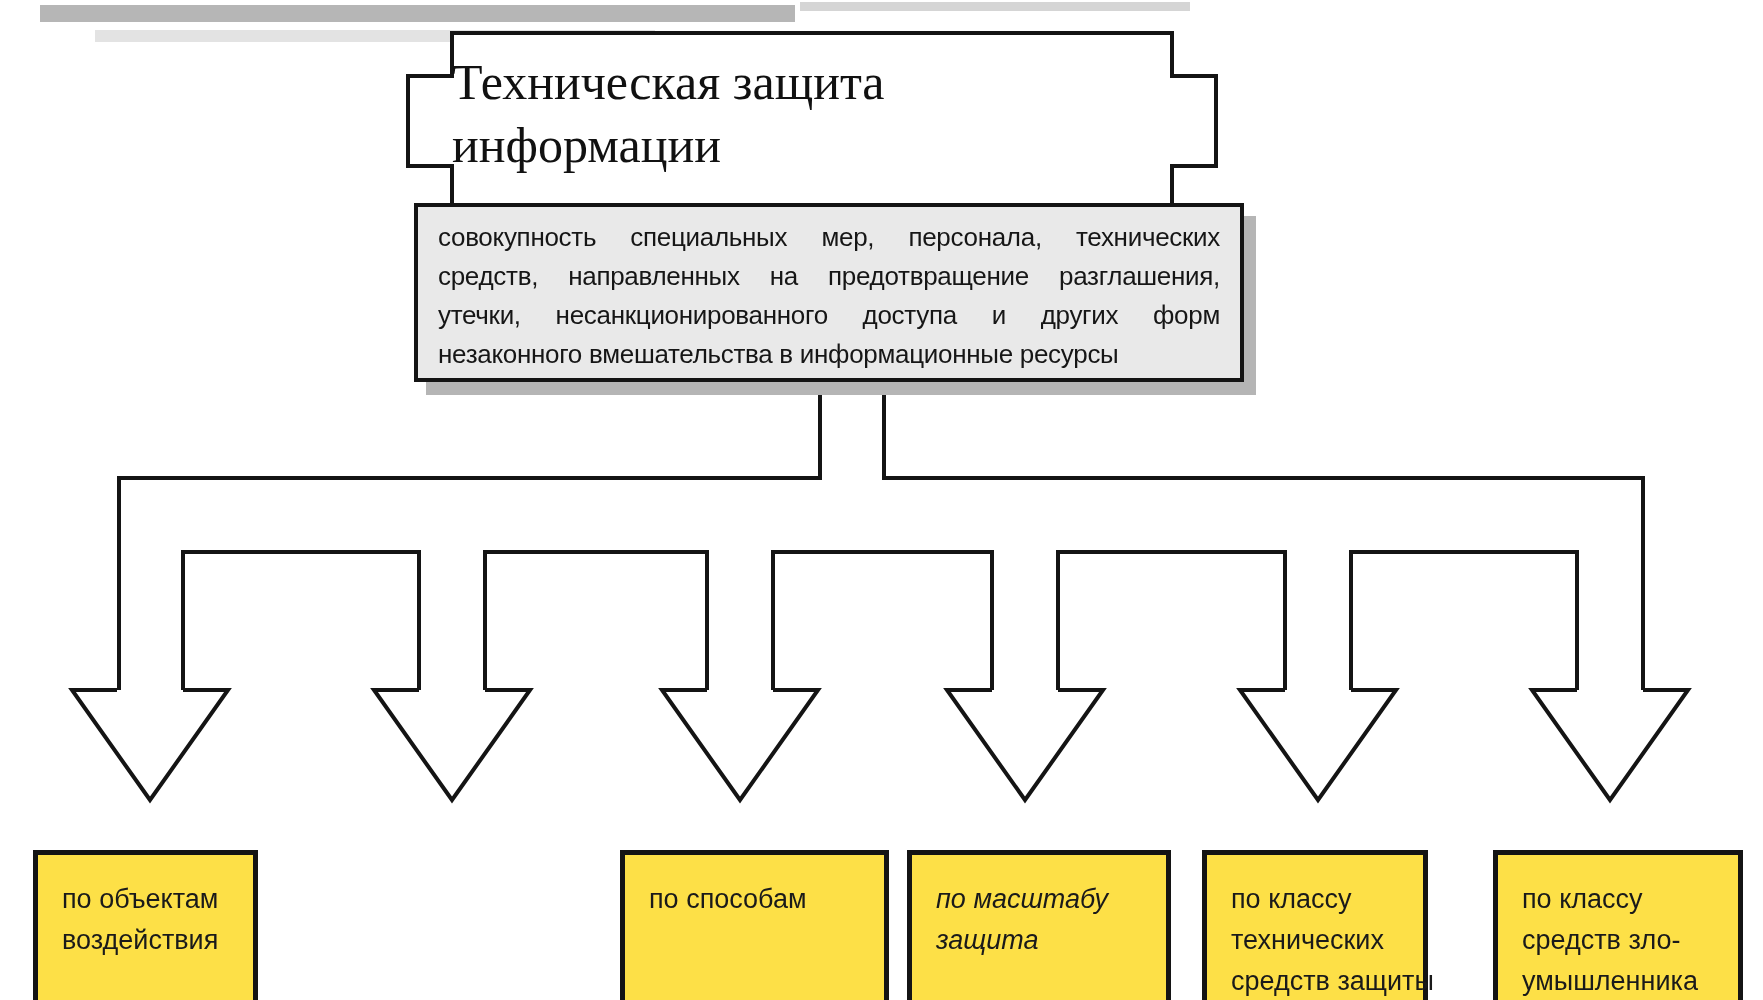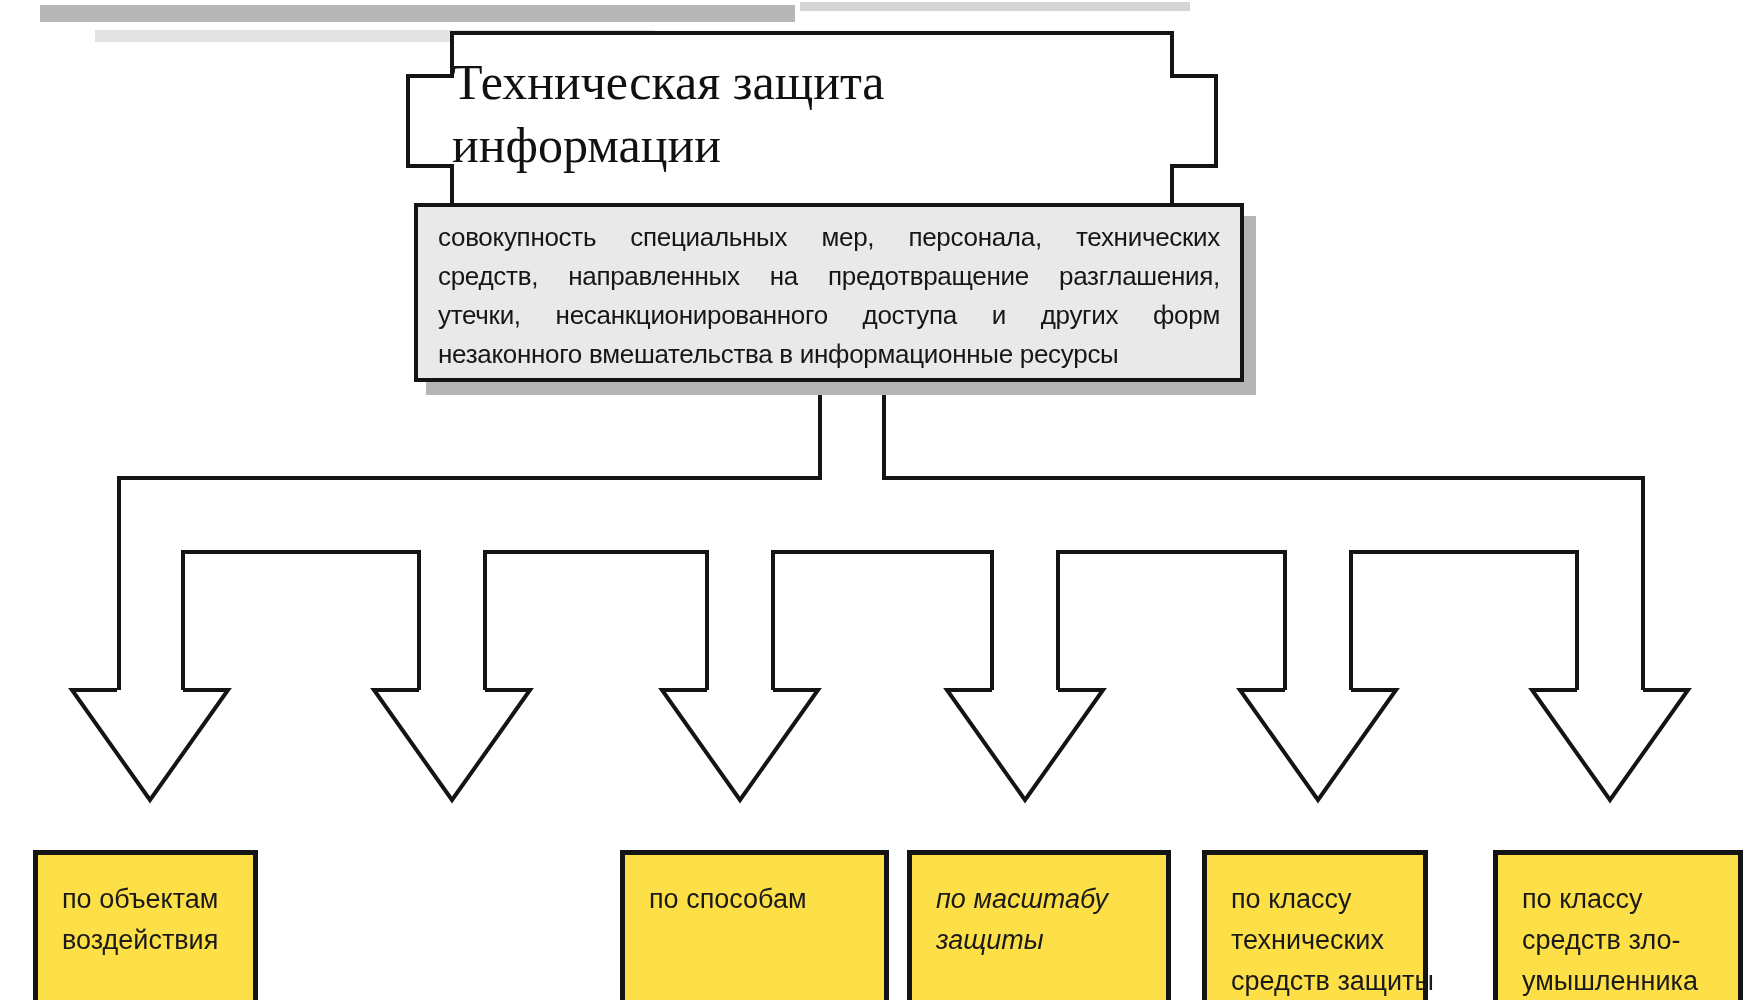--- a/index.html
+++ b/index.html
@@ -103,21 +103,21 @@
   </div>
 
 
   <div class="category-box b3">
     <div class="box-line">по способам</div>
     <div class="box-line"></div>
   </div>
 
   <div class="category-box b4">
     <div class="box-line">по масштабу</div>
-    <div class="box-line">защиты</div>
+    <div class="box-line">защита</div>
     <div class="box-line"></div>
   </div>
 
   <div class="category-box b5">
     <div class="box-line">по классу</div>
     <div class="box-line">технических</div>
     <div class="box-line">средств защиты</div>
   </div>
 
   <div class="category-box b6">

